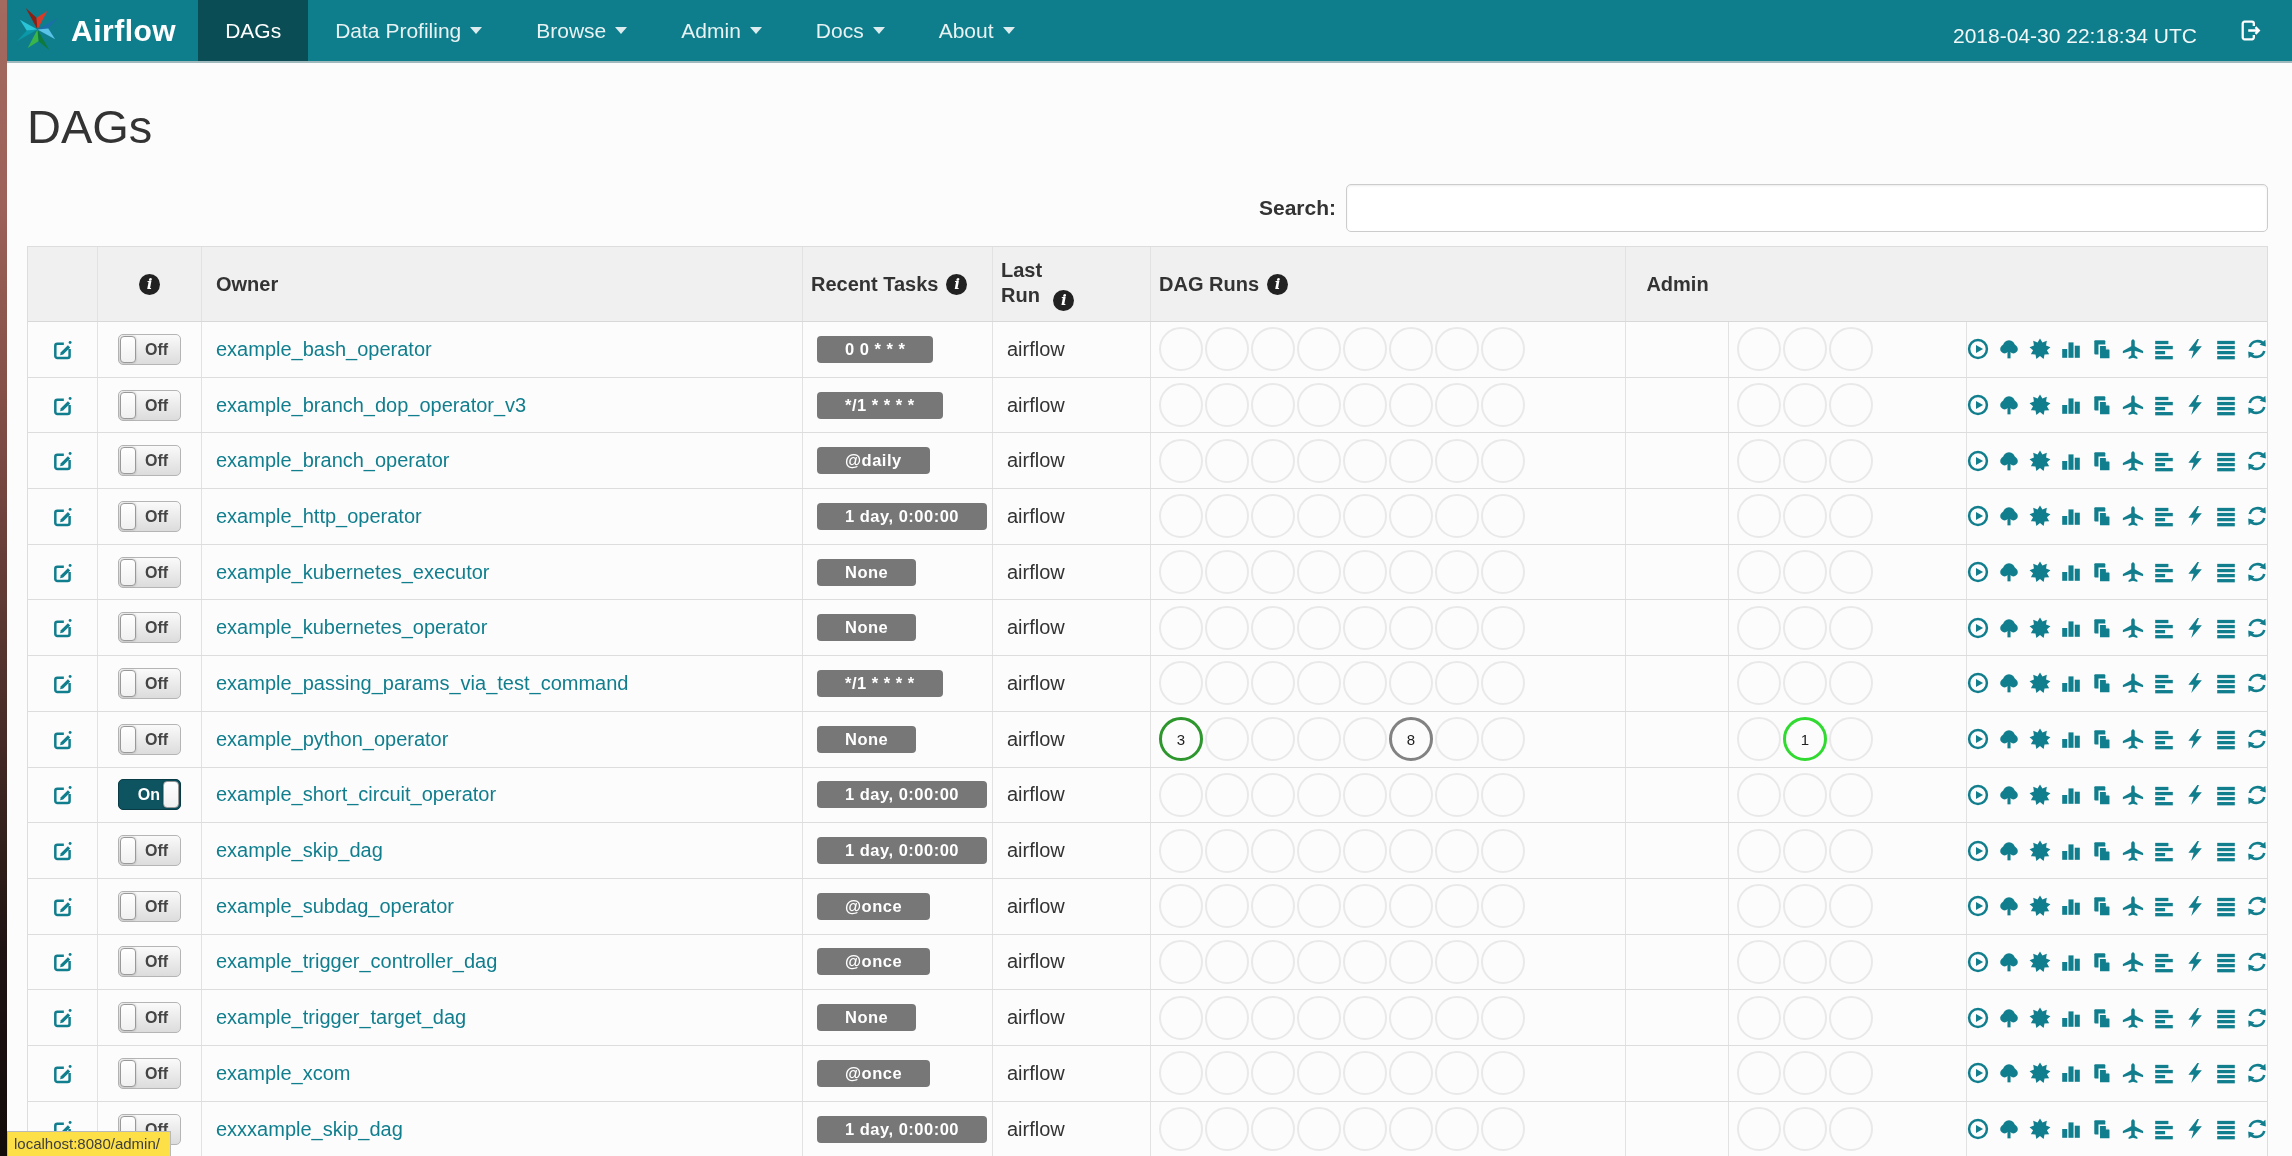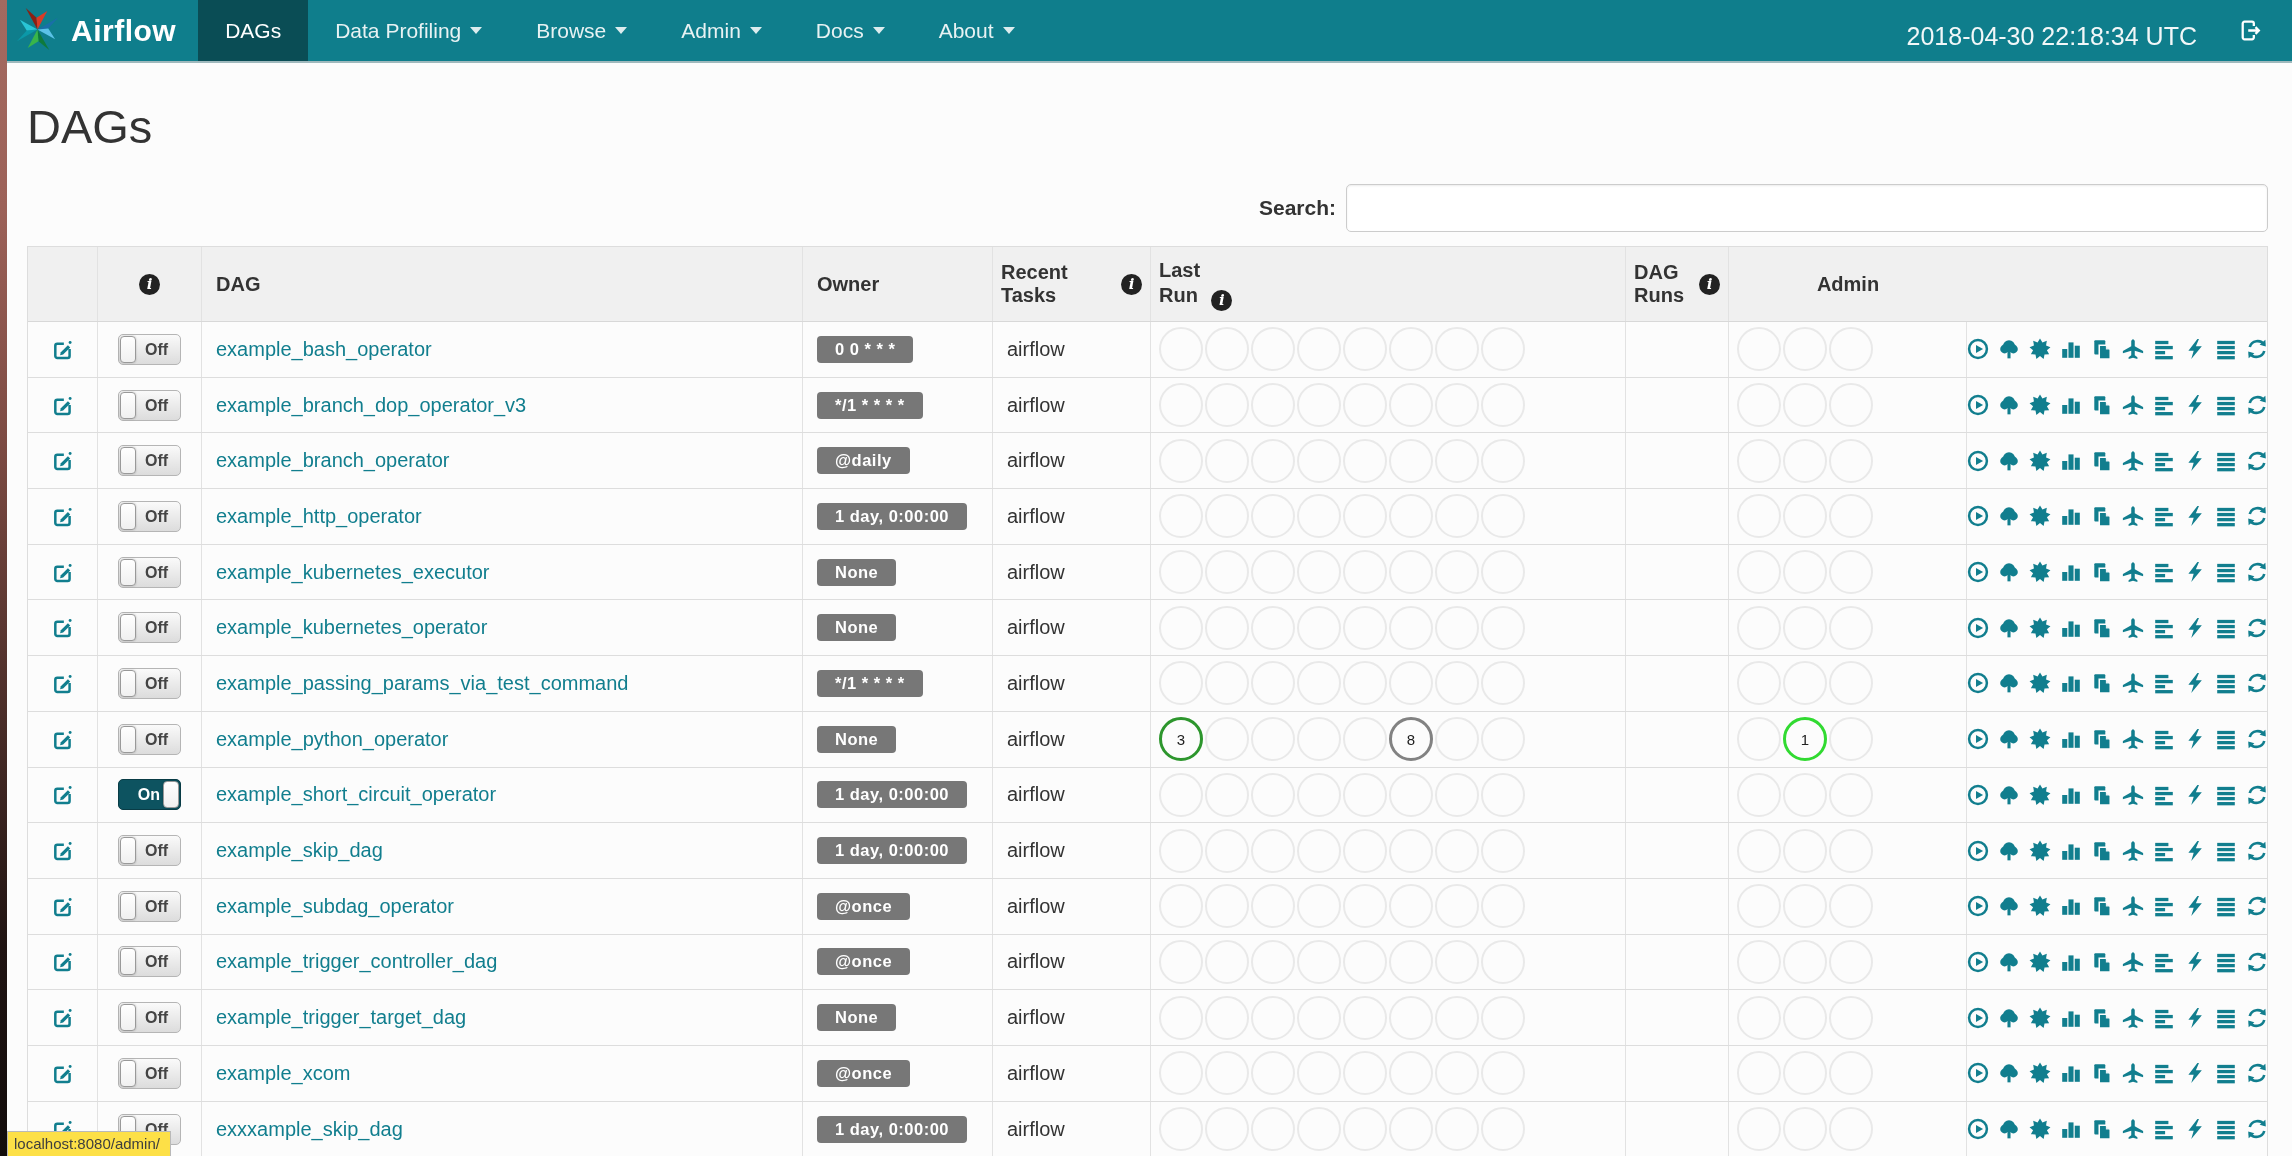--- a/index.html
+++ b/index.html
@@ -26,21 +26,21 @@
     display:flex; align-items:center; padding:0 27px; font-size:21px;
     color:#e8f2f3; cursor:pointer; white-space:nowrap;
   }
   .nav-item.active{ background:#0a4d55; color:#fff; }
   .caret{
     display:inline-block; margin-left:9px; width:0; height:0;
     border-left:6px solid transparent; border-right:6px solid transparent;
     border-top:7px solid currentColor; opacity:.95;
   }
   .nav-right{ display:flex; align-items:center; gap:40px; padding-right:28px; }
-  .clock{ font-size:25px; color:#f2f7f8;margin-top:11px; }
+  .clock{ font-size:21px; color:#f2f7f8;margin-top:11px; }
   .logout{ display:flex; align-items:center; cursor:pointer; }
   
   .main{ padding:0 24px 0 27px; }
   h1.page-title{ font-size:47px; font-weight:500; color:#333; margin:36px 0 30px 0; }
   .search-row{ display:flex; justify-content:flex-end; align-items:center; margin-bottom:14px; }
   .search-label{ font-weight:bold; font-size:21px; margin-right:10px; }
   .search-input{
     width:922px; height:48px; border:1px solid #ccc; border-radius:5px;
     font-size:20px; padding:0 12px; background:#fff; outline:none;
     box-shadow:inset 0 1px 2px rgba(0,0,0,.08);
@@ -64,21 +64,21 @@
   .c-toggle{ justify-content:center; }
   .c-dag{ padding-left:14px; }
   .c-sched{ padding-left:14px; }
   .c-owner{ padding-left:14px; font-size:20px; color:#333; }
   .c-links{ justify-content:center; gap:9px; }
   .thead .c-links{ justify-content:center; }
   .hdr-wrap{ line-height:1.25; }
   a.dag-link{ color:#117e8e; font-size:20px; text-decoration:none; cursor:pointer; }
   .badge{
     background:#777; color:#fff; font-size:16.5px; font-weight:bold;
-    padding:4px 18px; border-radius:4px; letter-spacing:.5px; white-space:nowrap;
+    padding:4px 28px; border-radius:4px; letter-spacing:.5px; white-space:nowrap;
   }
   .info-i{
     display:inline-block; width:21px; height:21px; border-radius:50%;
     background:#222; color:#fff; text-align:center; flex:0 0 auto;
     font:italic bold 15px/21px "DejaVu Serif", serif;
   }
   .info-i::before{ content:"i"; }
   .hdr-info{ margin-left:8px; vertical-align:-3px; }
   
   .switch{
@@ -171,21 +171,20 @@
     <label class="search-label">Search:</label>
     <input class="search-input" type="text" value="" style="">
   </div>
 
   <div class="dag-table" id="dag-table">
     <div class="tr thead">
       <div class="td c-edit"></div>
       <div class="td c-toggle">
         <span class="info-i"></span>
       </div>
-      <div class="td c-dag">DAG</div>
       <div class="td c-owner" style="font-weight:bold">Owner</div>
       <div class="td">
         <span>Recent Tasks</span>
         <span class="info-i hdr-info"></span>
       </div>
       <div class="td">
         <div class="hdr-wrap">
           <span>Last</span><br>
           <span>Run</span>
           <span class="info-i hdr-info"></span>

